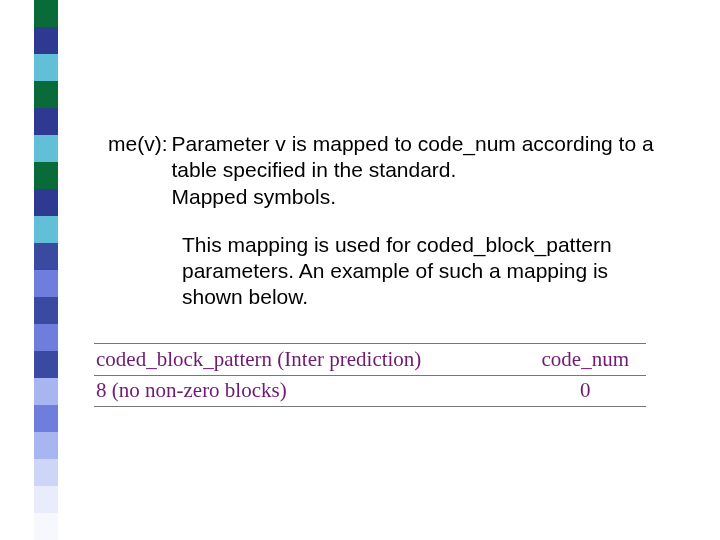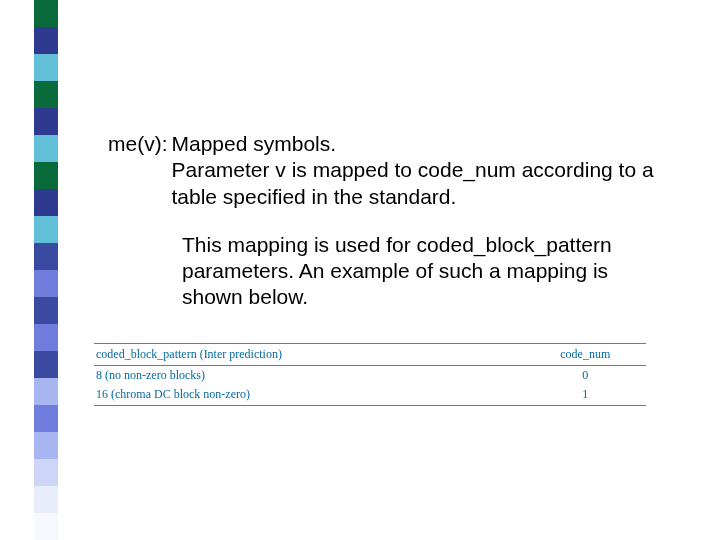--- a/index.html
+++ b/index.html
@@ -50,22 +50,22 @@
   .indented {
     margin-left: 74px;
     margin-top: 22px;
   }
   .table-wrap {
     position: absolute;
     left: 94px;
     top: 343px;
     width: 552px;
     font-family: "Times New Roman", Times, serif;
-    font-size: 12px;
-    color: #0369a1;
+    font-size: 21px;
+    color: #701a75;
   }
   table {
     width: 100%;
     border-collapse: collapse;
   }
   thead tr td {
     border-top: 1.5px solid #777;
     border-bottom: 1px solid #777;
     padding: 3px 2px;
   }
@@ -104,41 +104,37 @@
     <div class="seg" style="background:#a7b5f0"></div>
     <div class="seg" style="background:#ced6f7"></div>
     <div class="seg" style="background:#e8ecfb"></div>
     <div class="seg" style="background:#f6f8fe"></div>
   </div>
 
   <div class="content">
     <div class="def-block">
       <div class="def-label">me(v): </div>
       <div class="def-body">
+        <div>Parameter v is mapped to code_num according to a table specified in the standard.</div>
         <div>Mapped symbols.</div>
-        <div>Parameter v is mapped to code_num according to a table specified in the standard.</div>
       </div>
     </div>
     <div class="indented">This mapping is used for coded_block_pattern parameters. An example of such a mapping is shown below.</div>
   </div>
 
   <div class="table-wrap">
     <table>
       <thead>
         <tr>
           <td class="col-left">coded_block_pattern (Inter prediction)</td>
           <td class="col-right">code_num</td>
         </tr>
       </thead>
       <tbody>
         <tr>
           <td class="col-left">8 (no non-zero blocks)</td>
           <td class="col-right">0</td>
         </tr>
-        <tr>
-          <td class="col-left">16 (chroma DC block non-zero)</td>
-          <td class="col-right">1</td>
-        </tr>
       </tbody>
     </table>
   </div>
 
 </div>
 
 </body></html>

